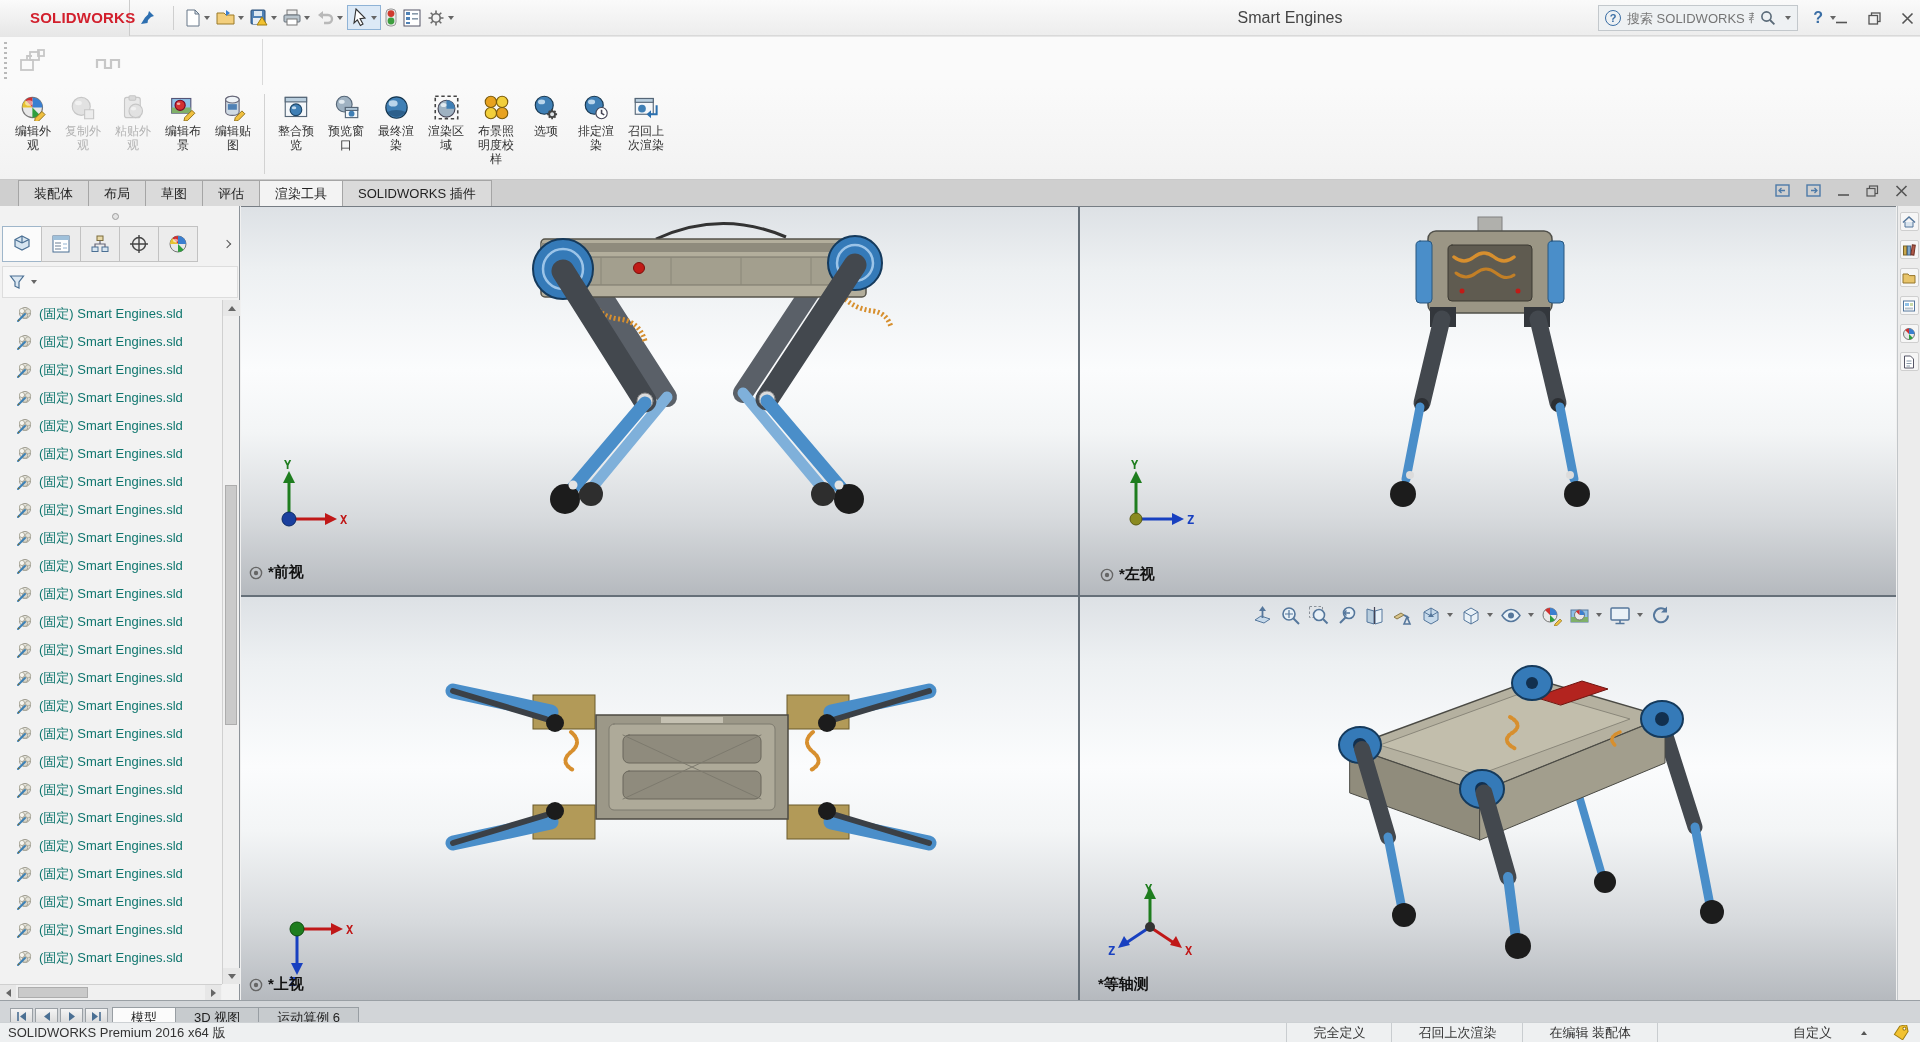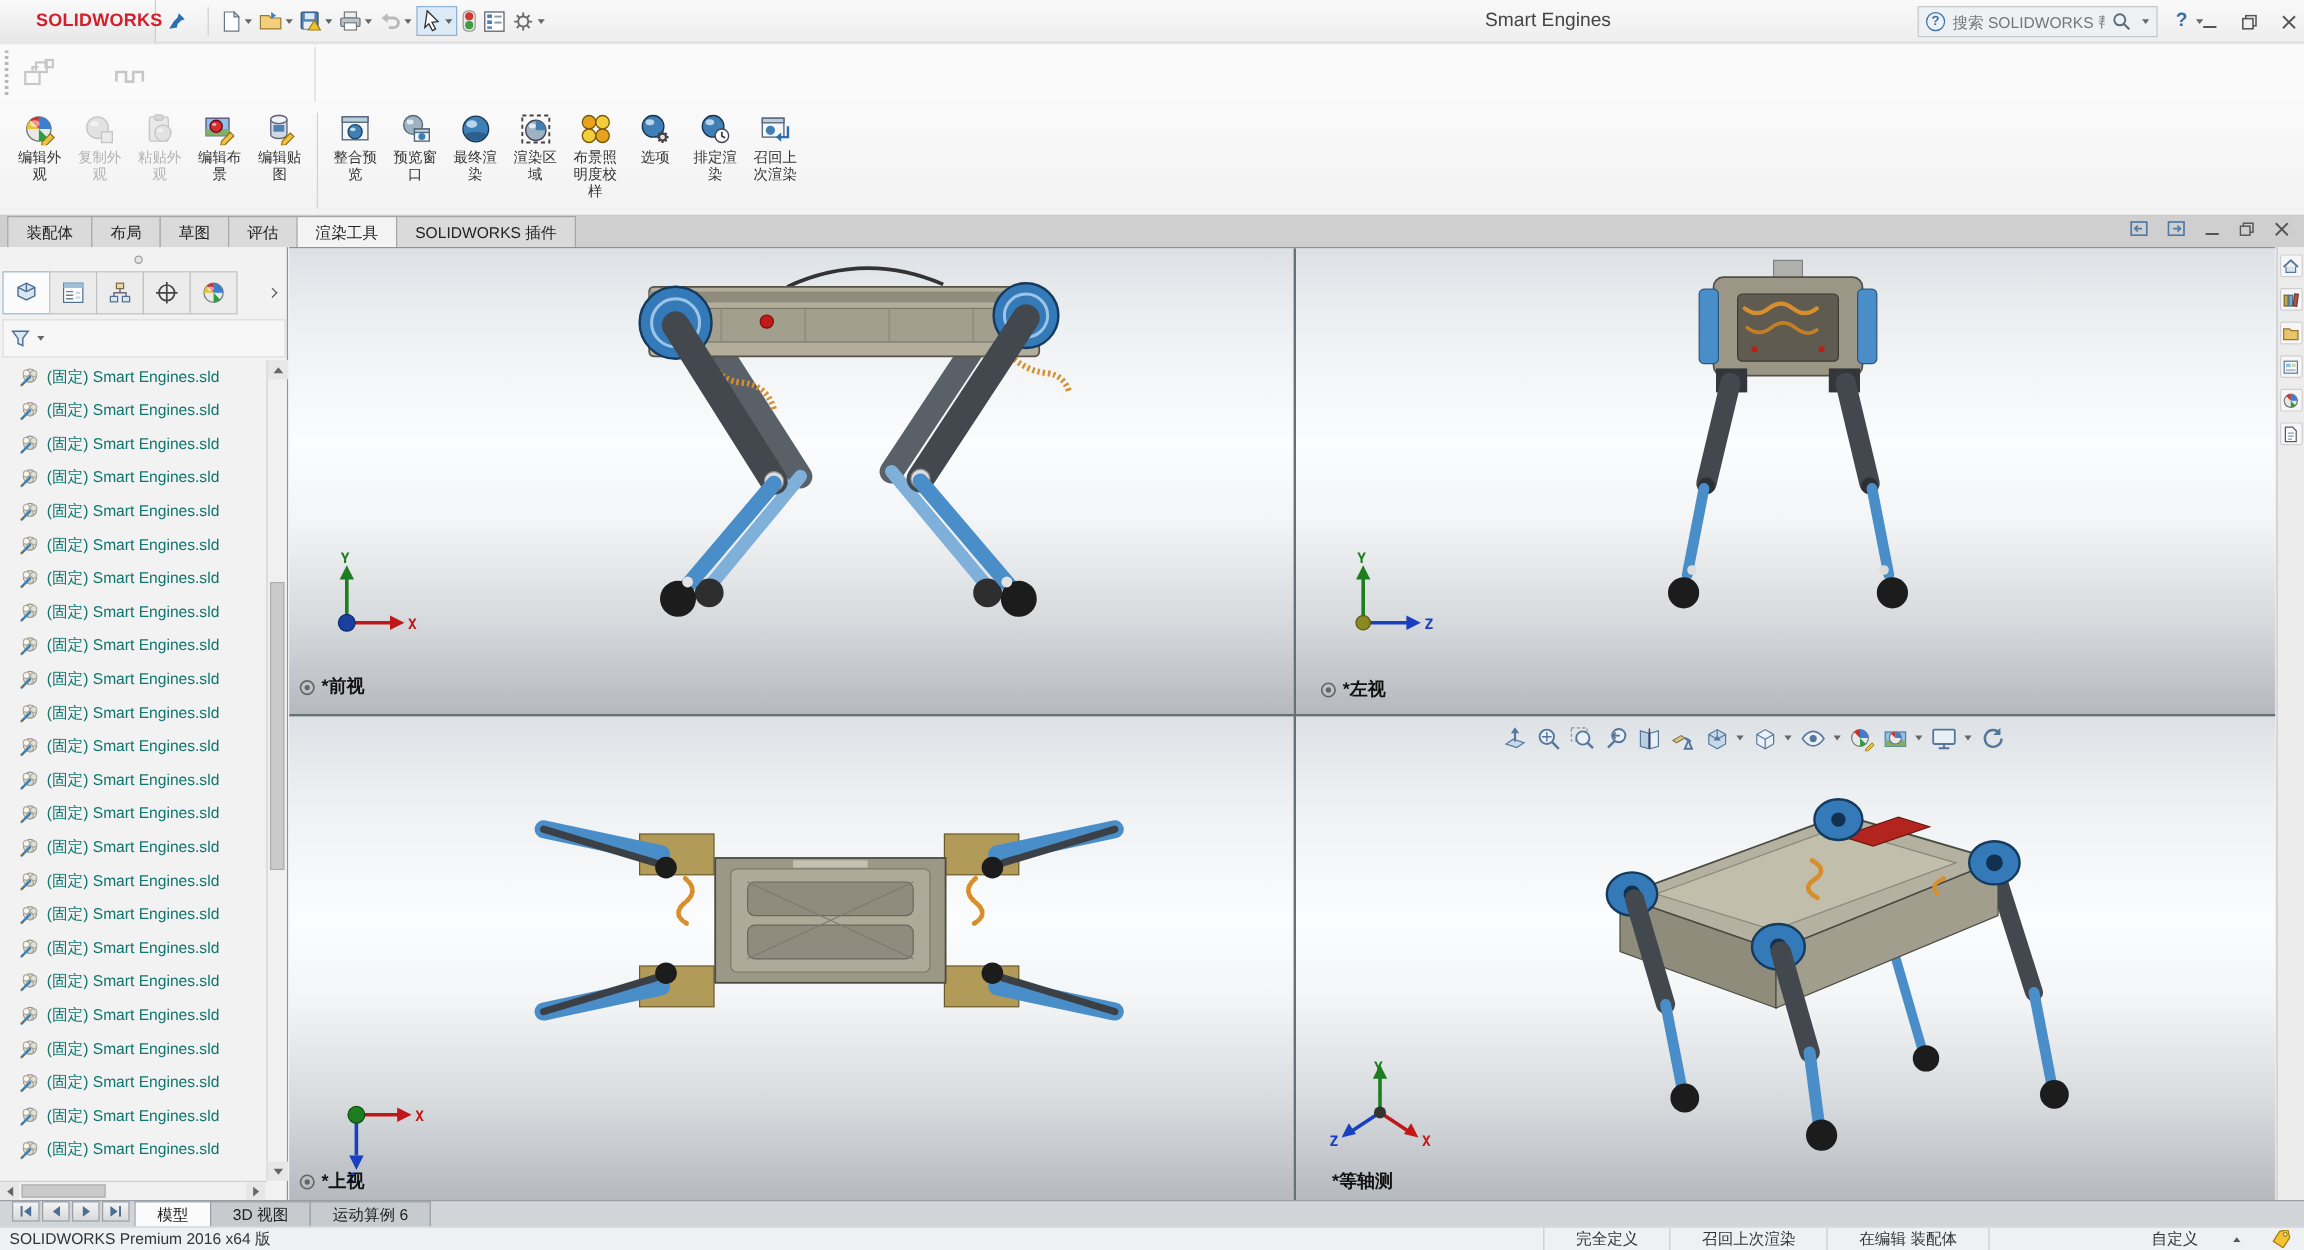--- a/index.html
+++ b/index.html
@@ -51,21 +51,21 @@
 .rbtn{width:50px;display:flex;flex-direction:column;align-items:center;padding-top:3px}
 .rbtn .rlbl{font-size:12px;line-height:1.15;text-align:center;margin-top:4px;width:40px;color:#333;word-break:break-all}
 .rbtn.disabled .rlbl{color:#b3b3b3}
 .rbtn.disabled svg{filter:grayscale(1) opacity(.45)}
 .rdiv{width:1px;height:80px;background:#d2d2d2;margin:3px 6px 0}
 
 
 #cmdtabs{position:absolute;left:0;top:180px;width:1920px;height:26px;background:#cfcfcf;display:flex;align-items:stretch}
 .ctab{display:flex;align-items:center;padding:0 15px;font-size:13px;color:#222;
   background:#dadada;border:1px solid #a5a5a5;border-bottom:none;margin-right:-1px}
-.ctab:first-child{margin-left:6px}
+.ctab:first-child{margin-left:18px}
 .ctab.active{background:#f3f3f3}
 #vpctrl{position:absolute;right:12px;top:184px;display:flex;align-items:center;gap:16px}
 
 
 #leftpanel{position:absolute;left:0;top:206px;width:240px;height:794px;background:#f2f2f2;border-right:1px solid #8d9399}
 #splitrow{position:absolute;left:0;top:0;width:100%;height:20px}
 #splitrow .knob{position:absolute;left:112px;top:7px;width:7px;height:7px;border-radius:50%;
   background:#e3e3e3;border:1px solid #9d9d9d}
 #panetabs{position:absolute;left:2px;top:20px;width:236px;height:36px;display:flex}
 .ptab{width:40px;height:36px;display:flex;align-items:center;justify-content:center;
@@ -107,21 +107,21 @@
 
 #headsup{position:absolute;left:172px;top:5px;height:26px;display:flex;align-items:center;gap:7px}
 .hu{display:flex;align-items:center;gap:3px}
 
 
 #taskstrip{position:absolute;left:1897px;top:206px;width:23px;height:794px;background:#ececec;border-left:1px solid #c2c6c9;
   display:flex;flex-direction:column;align-items:center;gap:9px;padding-top:6px}
 .tsbtn{width:19px;height:19px;display:flex;align-items:center;justify-content:center;background:#f6f6f6;border:1px solid #cfcfcf;border-radius:2px}
 
 
-#bottombar{position:absolute;left:0;top:1000px;width:1920px;height:34px;background:#d2d5d8;border-top:1px solid #9aa0a5;display:flex;align-items:flex-start}
+#bottombar{position:absolute;left:0;top:1000px;width:1920px;height:34px;background:#d2d5d8;border-top:1px solid #9aa0a5;display:flex;align-items:center}
 #navcluster{display:flex;align-items:center;margin:0 4px 2px 10px;gap:2px}
 .nbtn{width:23px;height:17px;background:linear-gradient(#f4f4f4,#d9d9d9);border:1px solid #9aa0a5;
   display:flex;align-items:center;justify-content:center}
 .btab{height:22px;display:flex;align-items:center;padding:0 18px;background:#c7cbce;
   border:1px solid #989ea3;border-bottom:none;margin-right:-1px;font-size:13px;color:#222}
 .btab.active{background:#fbfbfb}
 
 
 #statusbar{position:absolute;left:0;top:1022px;width:1920px;height:20px;background:#eef0f1;
   border-top:1px solid #cdd1d4;display:flex;align-items:center;font-size:13px;color:#333}
@@ -1047,21 +1047,21 @@
         <path d="M44 6l-6 12h12z" fill="#1e7d1e"></path>
         <text x="39" y="12" fill="#1e7d1e">Y</text>
         <line x1="44" y1="46" x2="68" y2="62" stroke="#c01818" stroke-width="3"></line>
         <path d="M76 67l-6-12-6 9z" fill="#c01818"></path>
         <text x="79" y="74" fill="#c01818">X</text>
         <line x1="44" y1="46" x2="20" y2="62" stroke="#1840c0" stroke-width="3"></line>
         <path d="M12 67l6-12 6 9z" fill="#1840c0"></path>
         <text x="2" y="74" fill="#1840c0">Z</text>
         <circle cx="44" cy="46" r="5" fill="#333"></circle>
       </svg>
-      <div class="vplabel" style="left:30px;top:378px">
+      <div class="vplabel" style="left:18px;top:378px">
         <span>*等轴测</span>
       </div>
     </div>
 
     <div id="gdiv-v"></div>
     <div id="gdiv-h"></div>
   </div>
 
   <div id="taskstrip">
     <span class="tsbtn">

